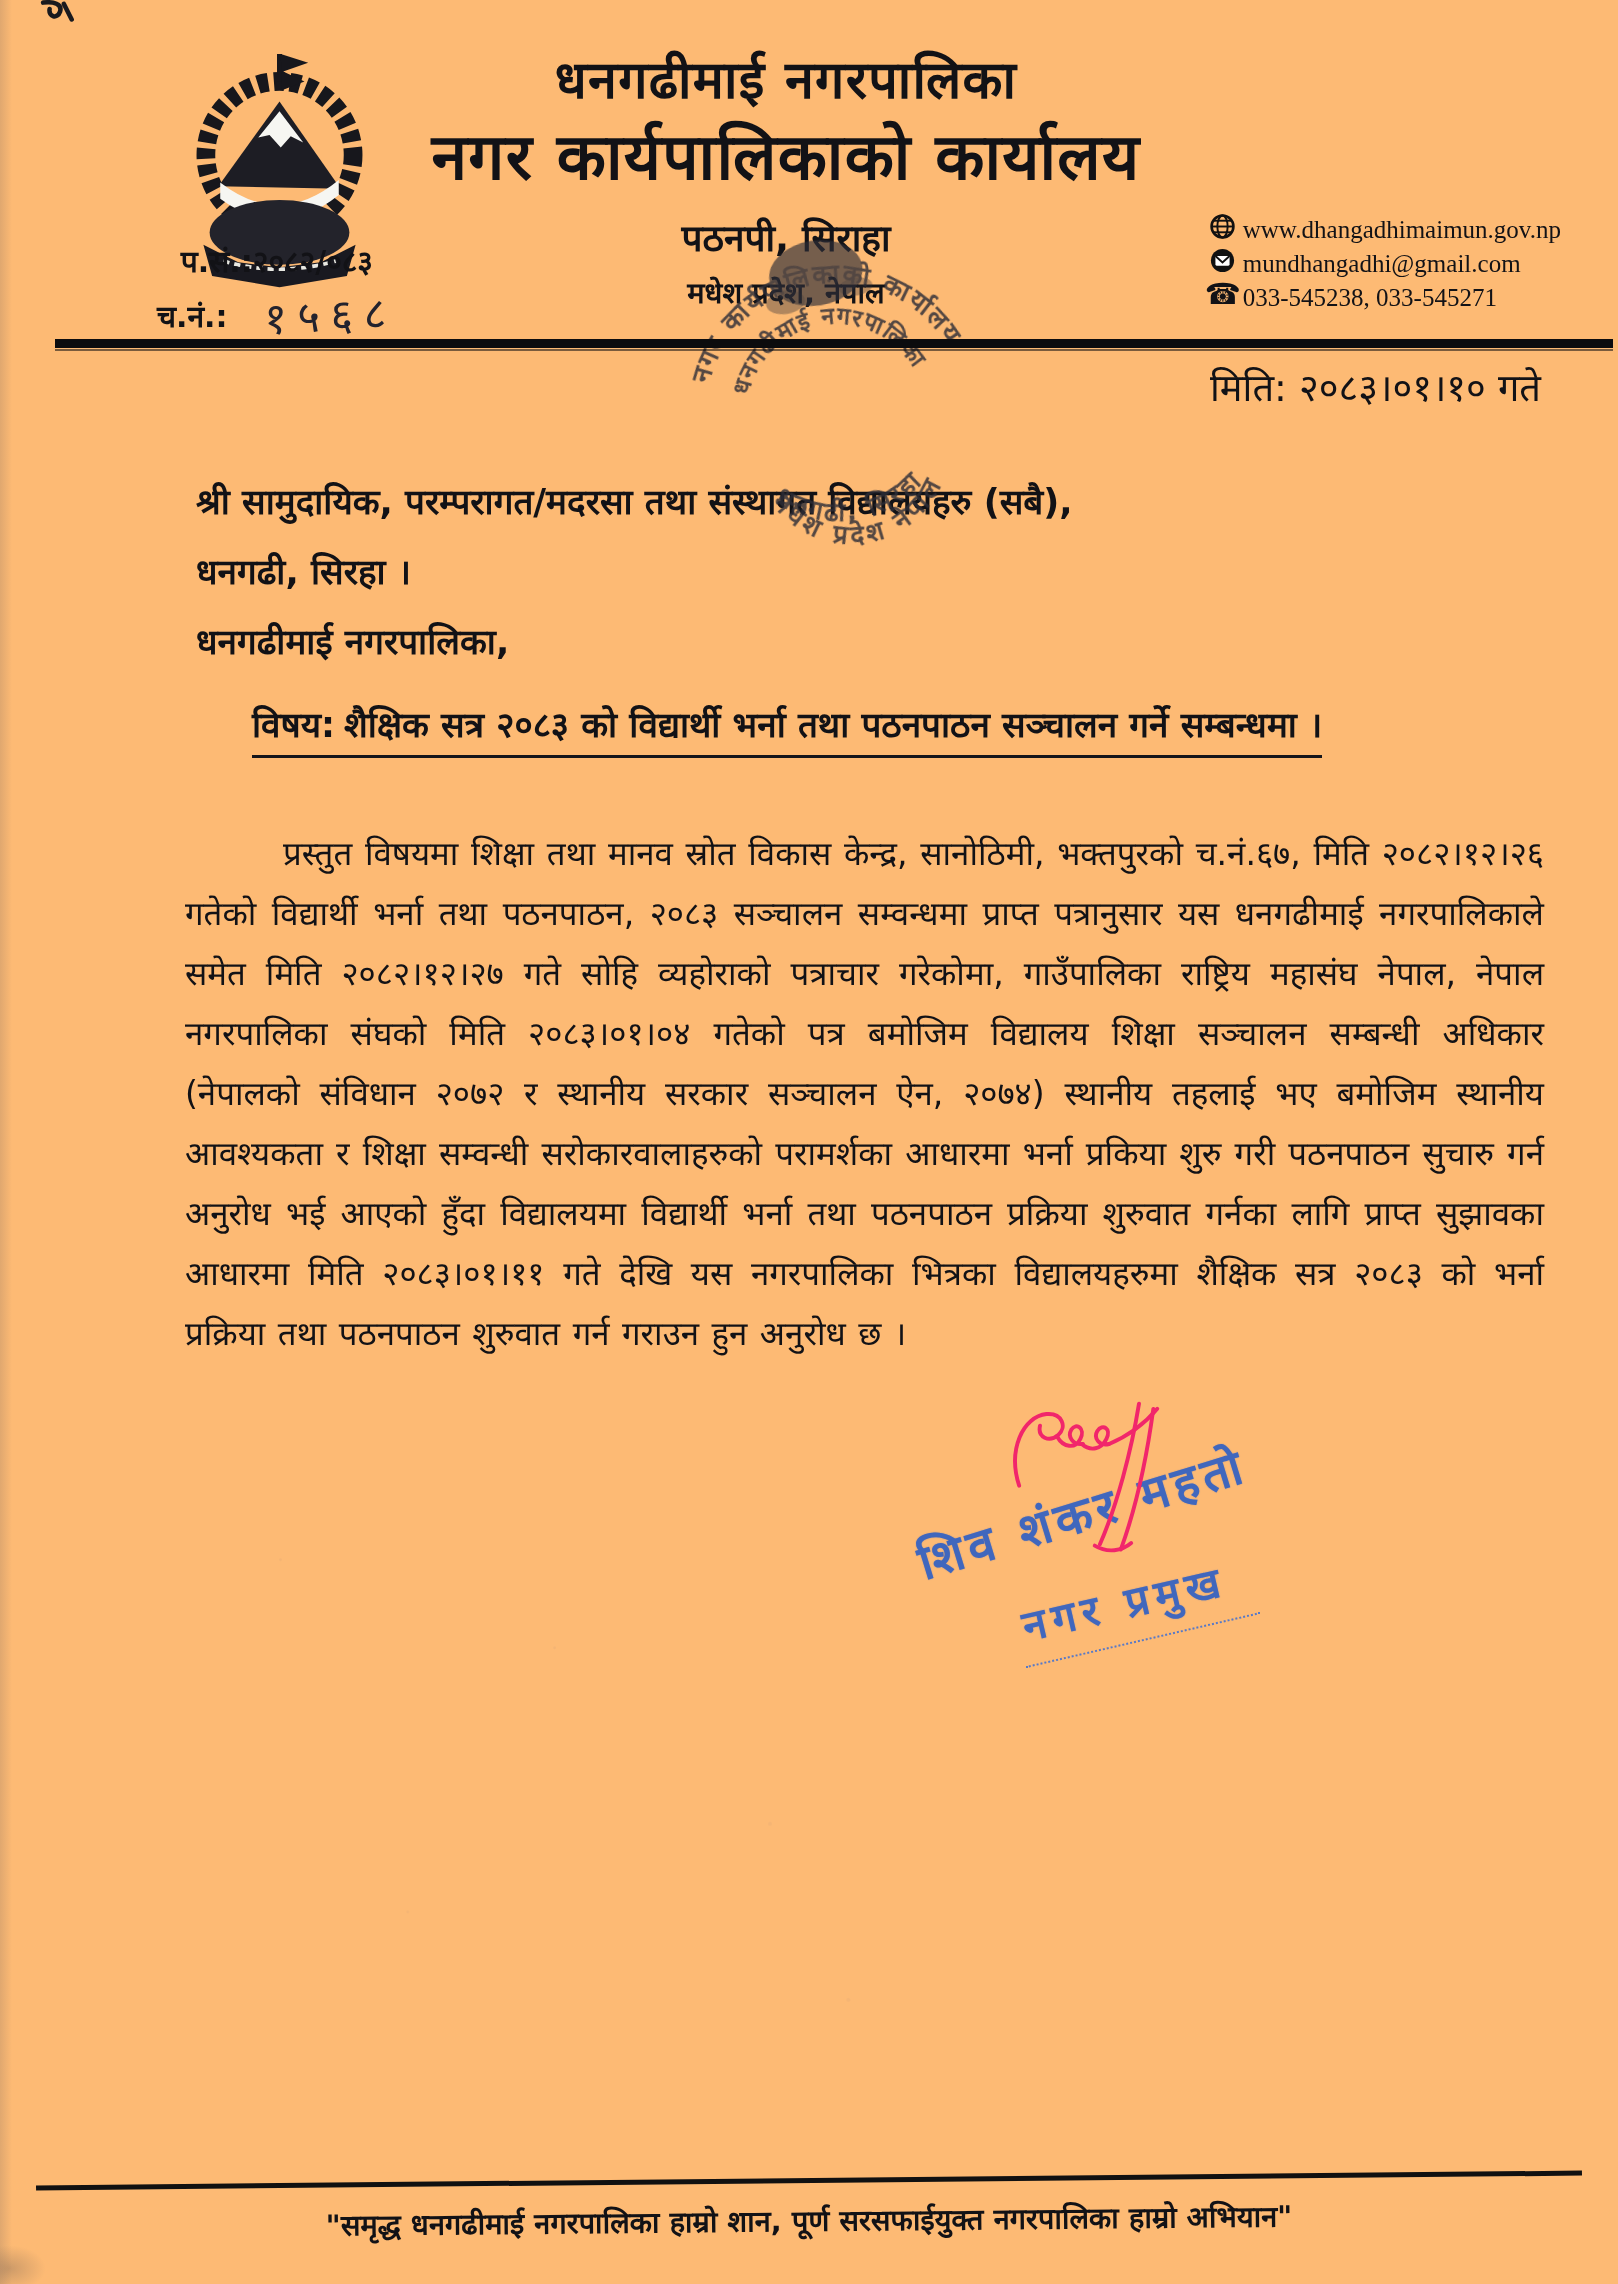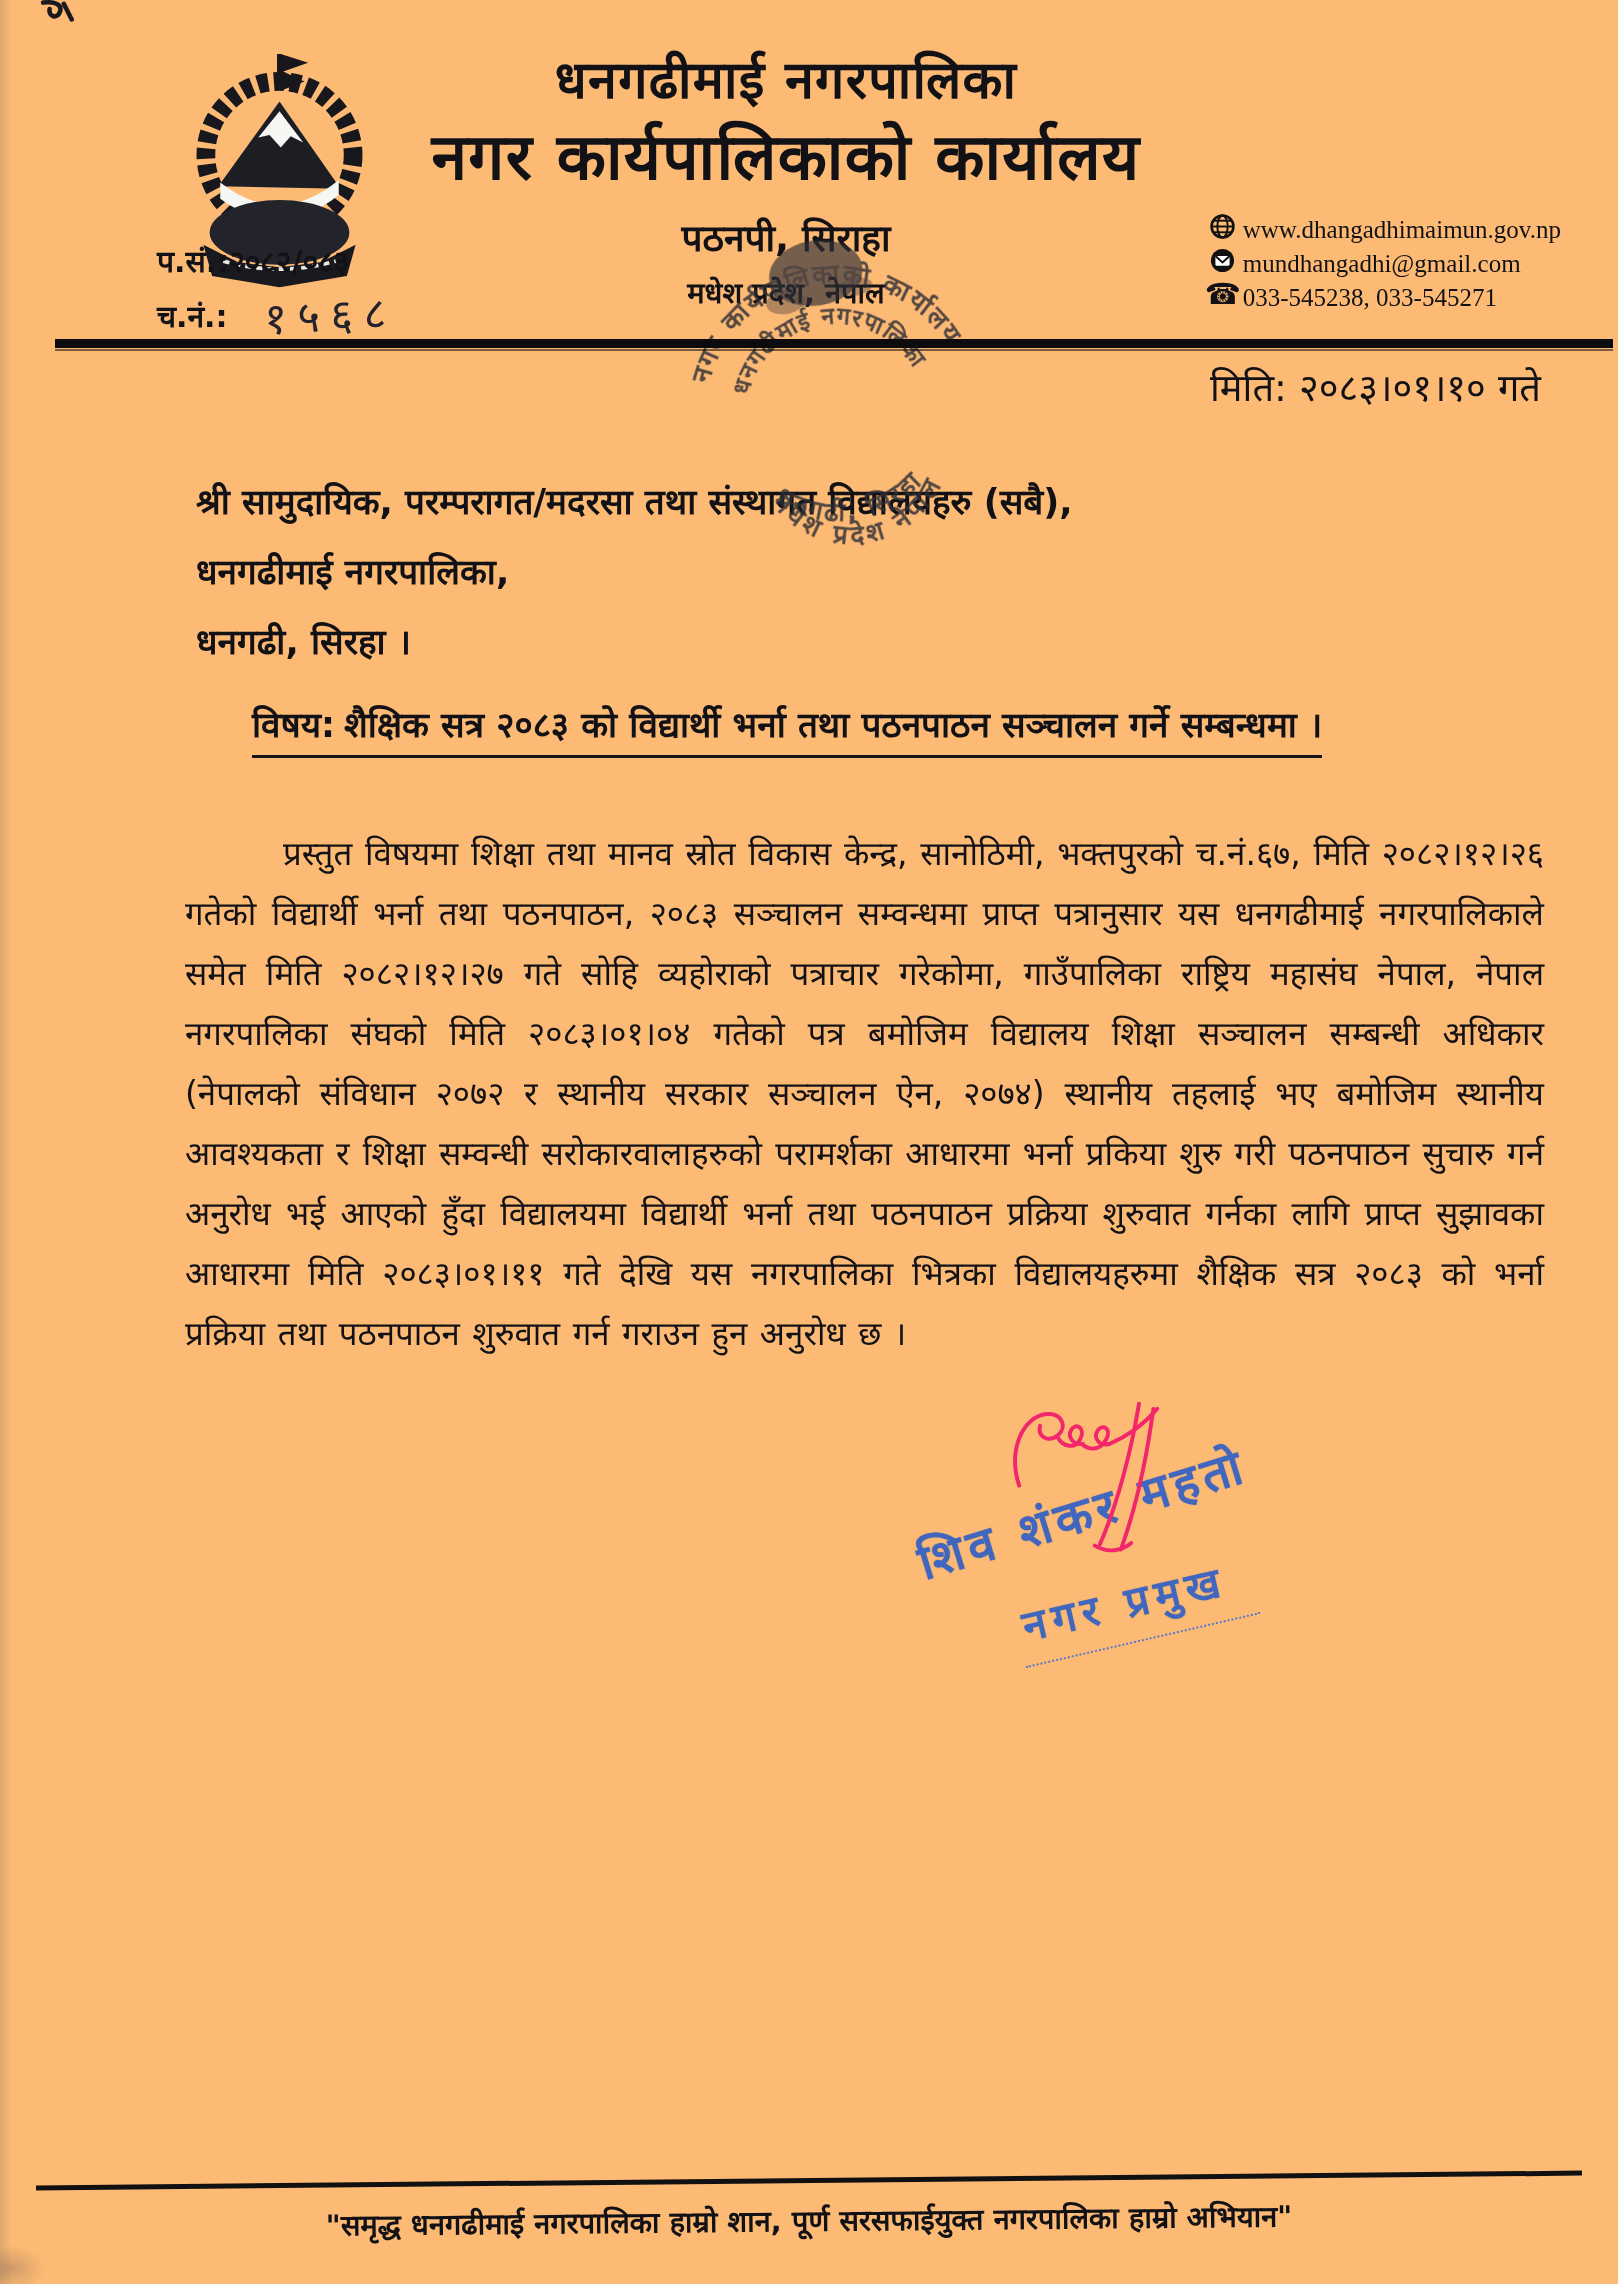--- a/index.html
+++ b/index.html
@@ -20,21 +20,21 @@
         radial-gradient(circle at 70% 85%,rgba(80,80,120,.3) 1.3px,transparent 2.6px);}
 
   
   .logo{position:absolute;left:184px;top:44px;width:191px;height:262px;z-index:2;}
   .title-block{position:absolute;left:352px;top:51px;width:868px;text-align:center;z-index:1;}
   .muni-name{font-size:52px;font-weight:700;letter-spacing:1.3px;line-height:1.15;}
   .office-name{font-size:64px;font-weight:700;letter-spacing:1.3px;line-height:1.1;margin-top:11.7px;}
   .addr-line{font-size:37px;font-weight:700;margin-top:18px;}
   .prov-line{font-size:29px;font-weight:700;margin-top:10.4px;}
 
-  .refs{position:absolute;left:157px;top:247px;font-size:30px;font-weight:600;z-index:2;line-height:1.0;}
+  .refs{position:absolute;left:157px;top:247px;font-size:30px;font-weight:600;z-index:2;line-height:1.0;text-align:center;}
   .ref-row{margin-bottom:17px;white-space:nowrap;}
   .chalani-hand{display:inline-block;font-size:44px;font-weight:500;letter-spacing:10.4px;color:#23232e;
                 transform:rotate(-3deg) skewX(-4deg);margin-left:36px;vertical-align:-3.9px;}
 
   .contact{position:absolute;right:57px;top:213px;z-index:2;font-family:"Liberation Serif",serif;}
   .contact-row{display:flex;gap:6.5px;font-size:25px;line-height:1.35;white-space:nowrap;justify-content:flex-start;}
   .cicon{width:27px;height:27px;flex:0 0 auto;display:inline-flex;align-items:center;justify-content:center;}
   .phone-glyph{font-family:"DejaVu Sans",sans-serif;font-size:29px;line-height:1;}
 
   .rule-top{position:absolute;left:55px;right:5.2px;top:339px;height:9px;background:#0c0c0e;z-index:4;}
@@ -157,22 +157,22 @@
     </text>
     <text font-size="40" font-weight="700" fill="#2e2e38" letter-spacing="6">
       <textPath href="#arcD" startOffset="50%" text-anchor="middle">मधेश प्रदेश  नेपाल</textPath>
     </text>
   </svg>
 
   <div class="date-line">मिति: २०८३।०१।१० गते</div>
 
   <div class="addressee">
     <div>श्री सामुदायिक, परम्परागत/मदरसा तथा संस्थागत विद्यालयहरु (सबै),</div>
+    <div>धनगढी, सिरहा ।</div>
     <div>धनगढीमाई नगरपालिका,</div>
-    <div>धनगढी, सिरहा ।</div>
   </div>
 
   <div class="subject">
     <span class="subject-label">विषय:</span><span>शैक्षिक सत्र २०८३ को विद्यार्थी भर्ना तथा पठनपाठन सञ्चालन गर्ने सम्बन्धमा ।</span>
   </div>
 
   <div class="body-par">प्रस्तुत विषयमा शिक्षा तथा मानव स्रोत विकास केन्द्र, सानोठिमी, भक्तपुरको च.नं.६७, मिति २०८२।१२।२६ गतेको विद्यार्थी भर्ना तथा पठनपाठन, २०८३ सञ्चालन सम्वन्धमा प्राप्त पत्रानुसार यस धनगढीमाई नगरपालिकाले समेत मिति २०८२।१२।२७ गते सोहि व्यहोराको पत्राचार गरेकोमा, गाउँपालिका राष्ट्रिय महासंघ नेपाल, नेपाल नगरपालिका संघको मिति २०८३।०१।०४ गतेको पत्र बमोजिम विद्यालय शिक्षा सञ्चालन सम्बन्धी अधिकार (नेपालको संविधान २०७२ र स्थानीय सरकार सञ्चालन ऐन, २०७४) स्थानीय तहलाई भए बमोजिम स्थानीय आवश्यकता र शिक्षा सम्वन्धी सरोकारवालाहरुको परामर्शका आधारमा भर्ना प्रकिया शुरु गरी पठनपाठन सुचारु गर्न अनुरोध भई आएको हुँदा विद्यालयमा विद्यार्थी भर्ना तथा पठनपाठन प्रक्रिया शुरुवात गर्नका लागि प्राप्त सुझावका आधारमा मिति २०८३।०१।११ गते देखि यस नगरपालिका भित्रका विद्यालयहरुमा शैक्षिक सत्र २०८३ को भर्ना प्रक्रिया तथा पठनपाठन शुरुवात गर्न गराउन हुन अनुरोध छ ।</div>
 
   <svg class="signature-svg" viewBox="0 0 350 280">
     <g stroke="#f1266b" stroke-width="6" fill="none" stroke-linecap="round">

